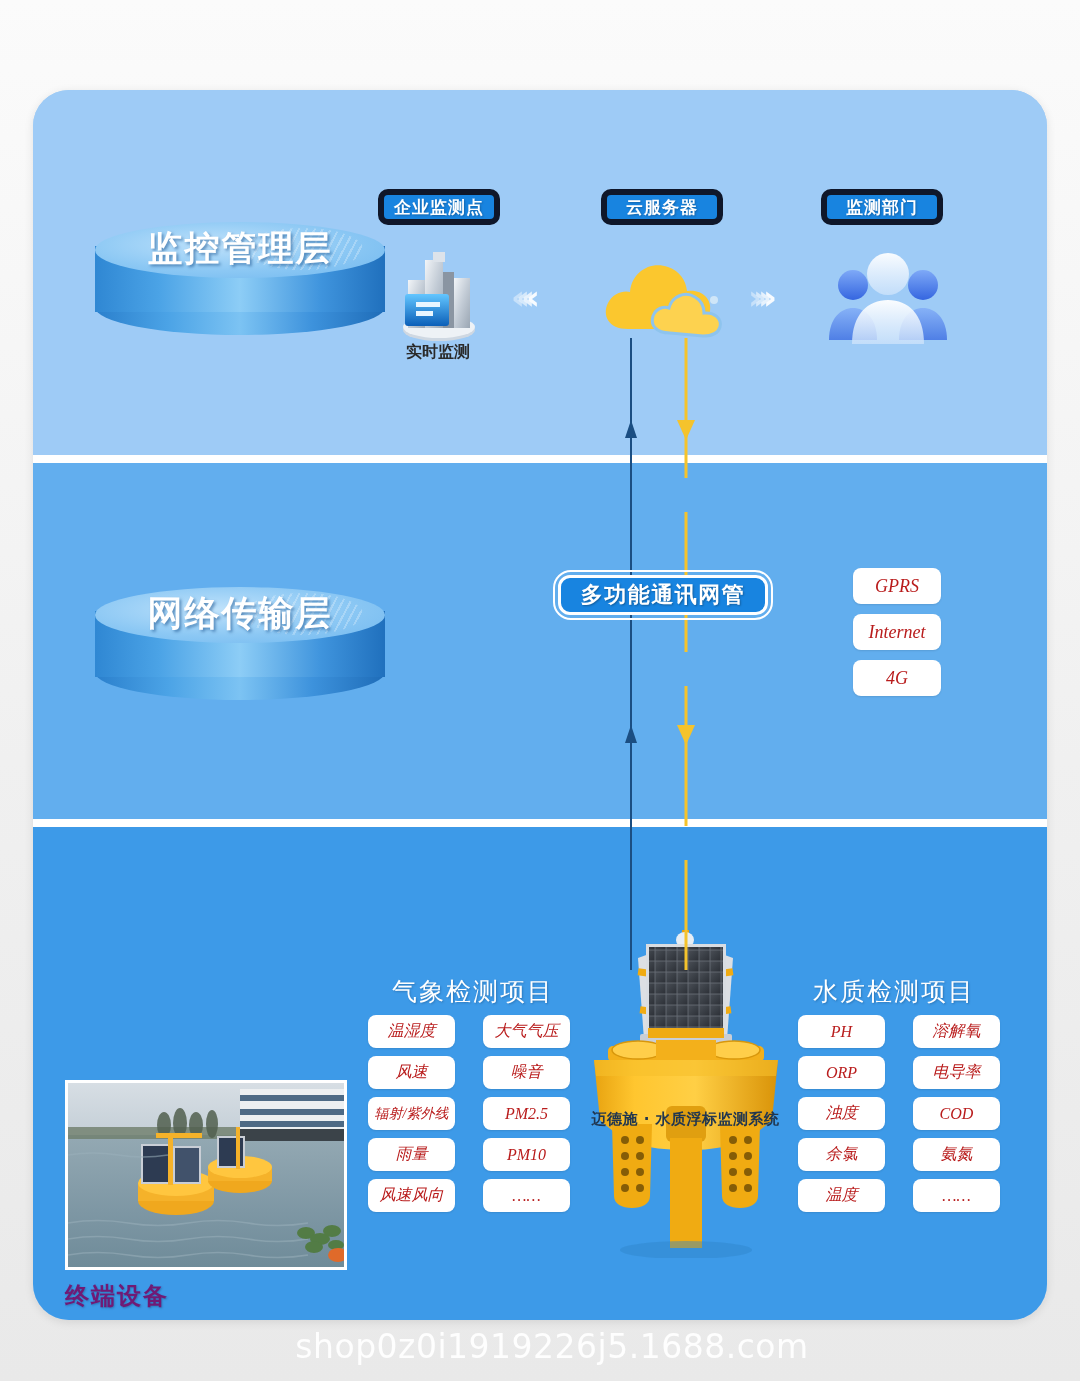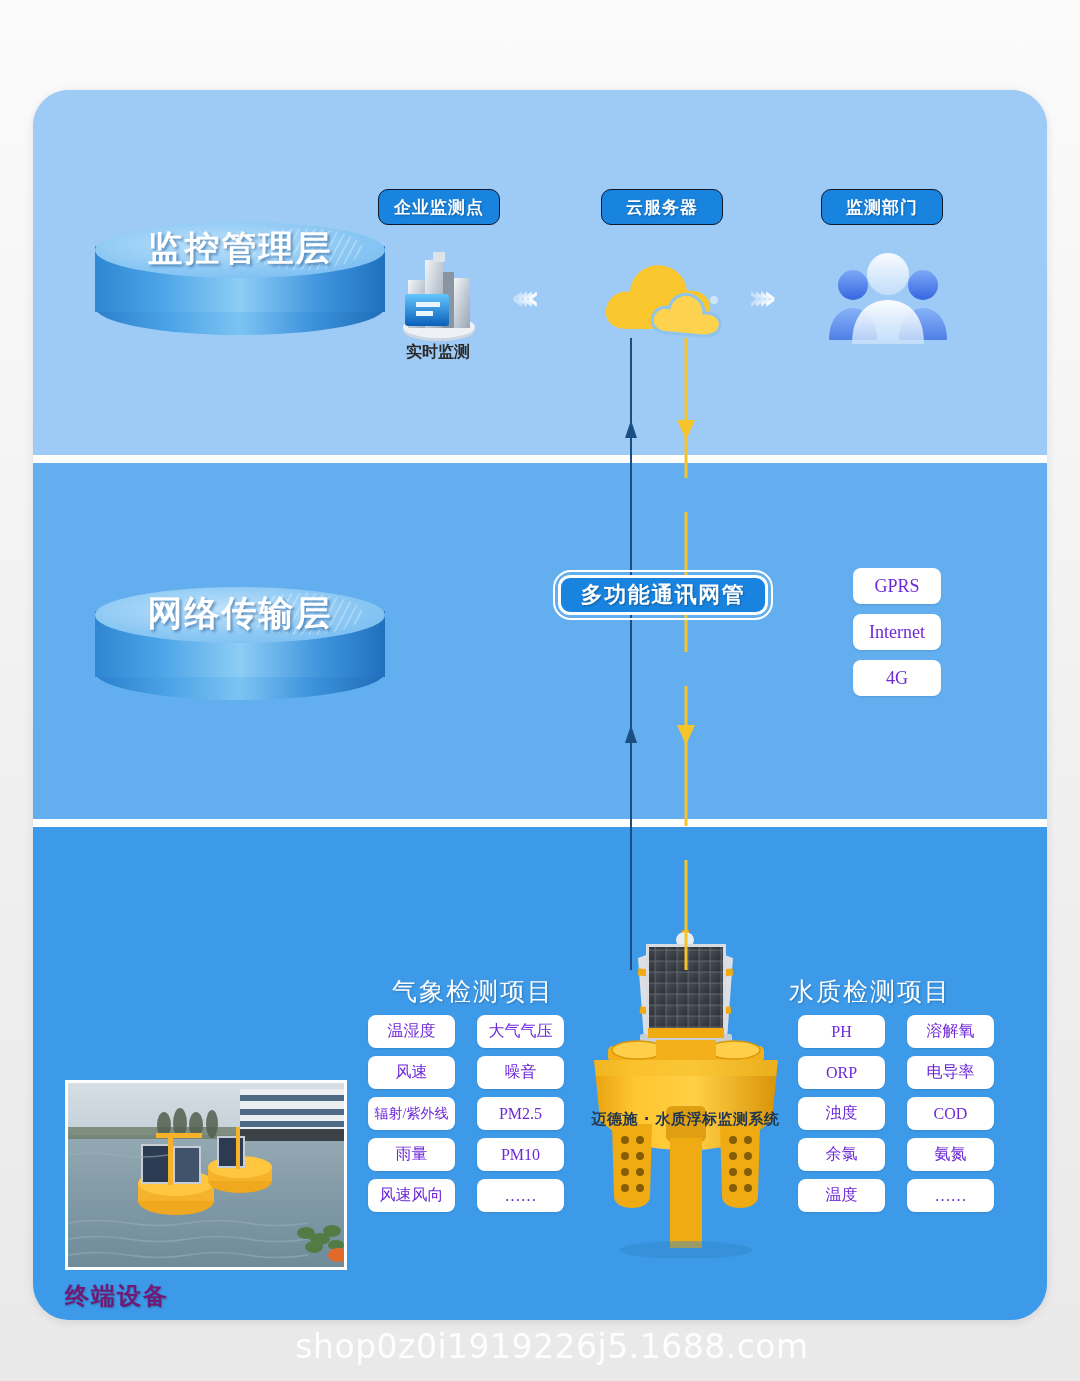--- a/index.html
+++ b/index.html
@@ -78,21 +78,21 @@
     margin-top: 9px;
   }
   .cyl-1 { left: 62px; top: 132px; }
   .cyl-2 { left: 62px; top: 497px; }
   .cyl-3 { left: 62px; top: 813px; }
 
   
   .pill {
     position: absolute;
     background: #1884e0;
-    border: 1px solid #0f172a;
+    border: 6px solid #0f172a;
     border-radius: 10px;
     color: #fff;
     font-size: 17px; font-weight: 700;
     letter-spacing: 1px;
     display: flex; align-items: center; justify-content: center;
     font-family: "DejaVu Sans", "Liberation Sans", sans-serif;
     text-shadow: 1px 1px 2px rgba(0,0,0,.25);
   }
   .pill-ent  { left: 345px; top: 99px;  width: 122px; height: 36px; }
   .pill-cloud{ left: 568px; top: 99px;  width: 122px; height: 36px; }
@@ -139,45 +139,46 @@
   }
   .chev span:nth-child(1){ opacity:.45 }
   .chev span:nth-child(2){ opacity:.62 }
   .chev span:nth-child(3){ opacity:.80 }
   .chev span:nth-child(4){ opacity:1 }
 
   
   .chip {
     background: #ffffff;
     border-radius: 8px;
-    color: #6d28d9;
+    color: #b91c1c;
     display: flex; align-items: center; justify-content: center;
     font-size: 17px;
     font-family: "Liberation Serif", "DejaVu Serif", serif;
     box-shadow: 0 1px 2px rgba(0,0,0,.10);
     white-space: nowrap;
+    font-style: italic;
   }
   .net-chips { position: absolute; left: 820px; top: 478px; display:flex; flex-direction:column; gap:10px; }
   .net-chips .chip { width: 88px; height: 36px; font-size: 18px; }
 
   
   .sec-title {
     position: absolute; text-align: center;
     font-size: 25px; font-weight: 400; color:#ffffff;
     letter-spacing: 2px;
     font-family: "DejaVu Sans", "Liberation Sans", sans-serif;
     text-shadow: 1px 1px 2px rgba(20,70,120,.4);
   }
   .t-weather { left: 345px; top: 885px; width: 190px; }
-  .t-water   { left: 742px; top: 885px; width: 190px; }
+  .t-water   { left: 766px; top: 885px; width: 190px; }
 
   .chip-grid {
     position: absolute;
     display: grid; grid-template-columns: 87px 87px;
-    gap: 8px 22px;
+    gap: 8px 28px;
   }
   .chip-grid .chip { height: 33px; font-size: 16px; }
   .g-weather { left: 335px; top: 925px; }
   .g-water   { left: 765px; top: 925px; }
 
   
   .photo-frame {
     position: absolute; left: 32px; top: 990px;
     width: 282px; height: 190px;
     border: 3px solid #ffffff;

